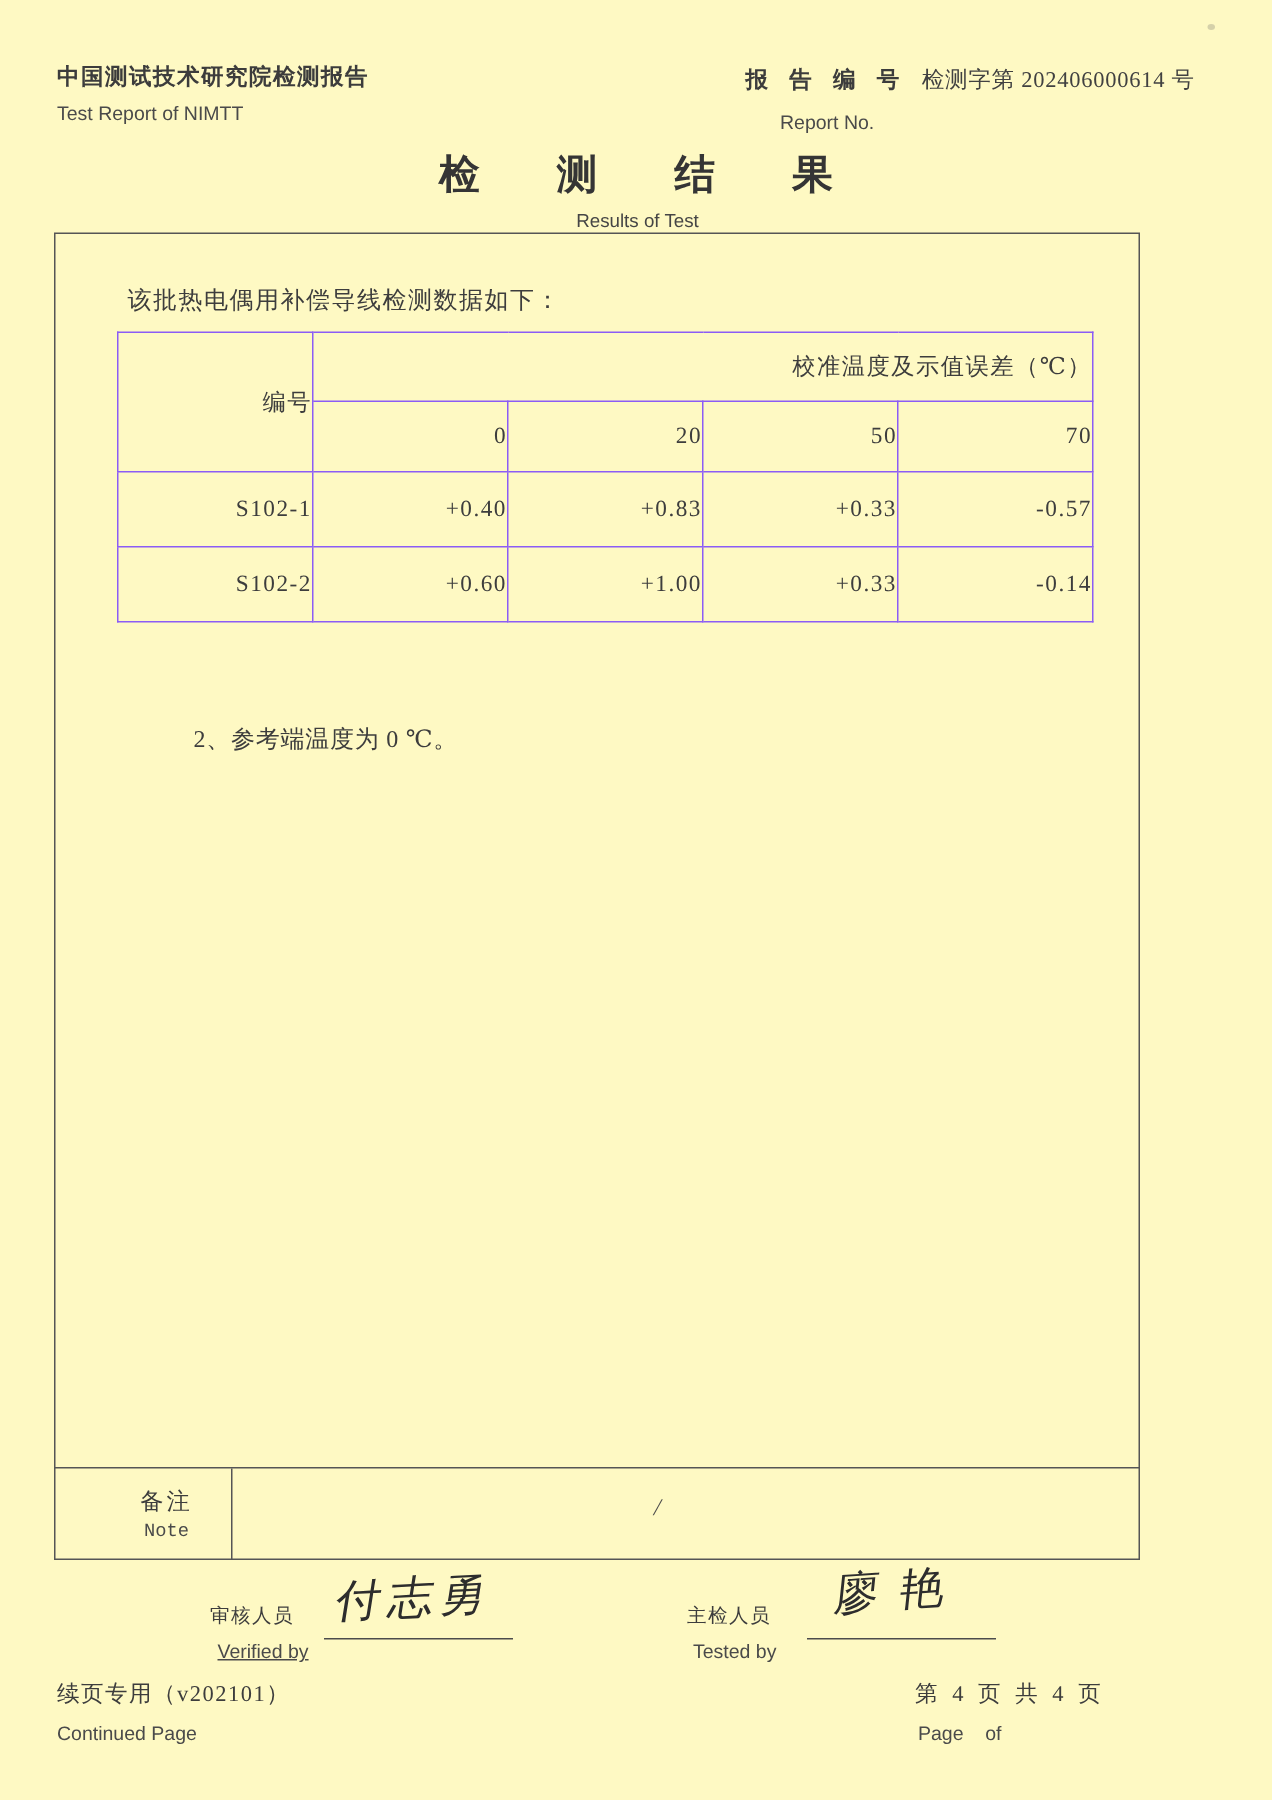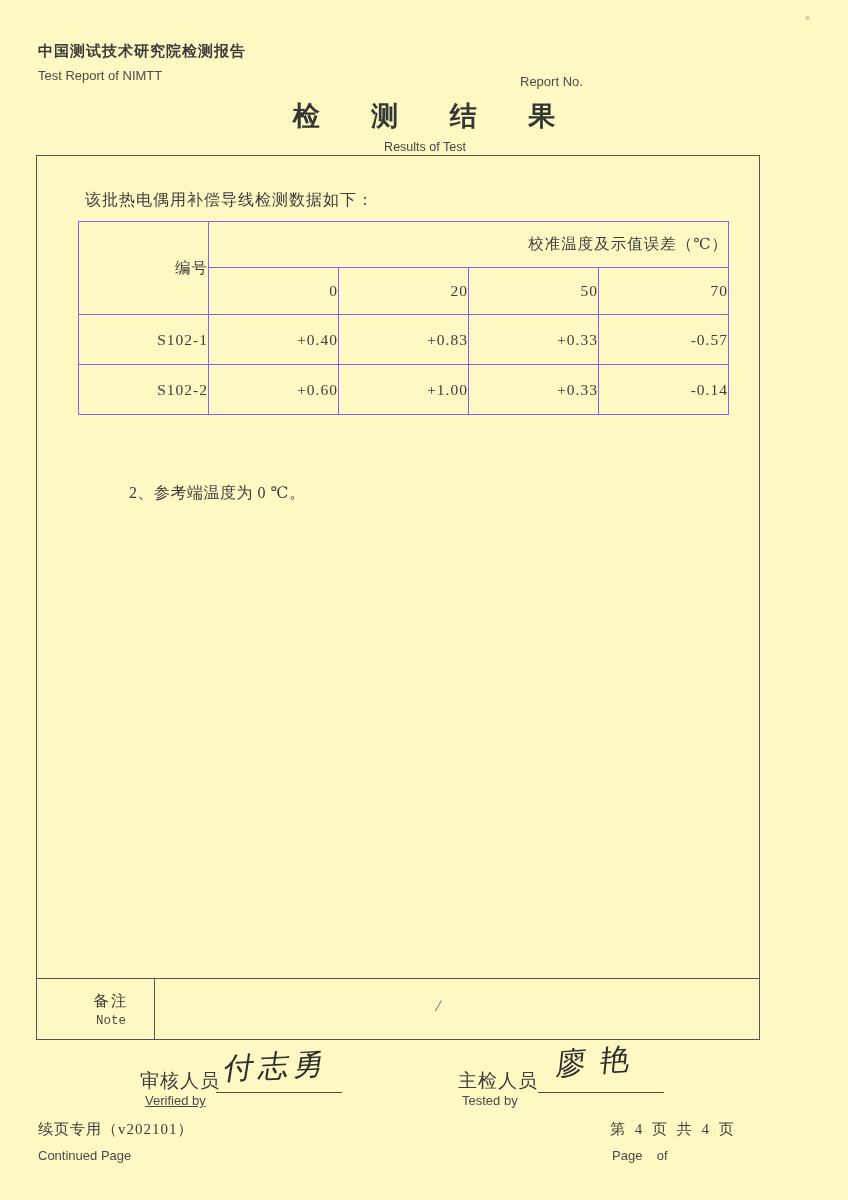--- a/index.html
+++ b/index.html
@@ -53,21 +53,21 @@
 
   
   .remark-row{left:36px;top:978px;width:724px;height:62px;border-top:1px solid #555;box-sizing:border-box;}
   .remark-label-cell{position:absolute;left:0;top:0;width:87px;height:100%;border-right:1px solid #555;
                      box-sizing:border-box;display:flex;flex-direction:column;align-items:center;justify-content:center;margin-left:32px;}
   .remark-cn{font-size:15.5px;letter-spacing:2px;color:#3d3d3d;}
   .remark-en{font-size:12.5px;color:#4a4a4a;font-family:Liberation Mono, monospace;margin-top:2px;}
   .remark-value{position:absolute;left:400px;top:18px;font-size:16px;color:#4a4a4a;transform:skewX(-12deg);}
 
   
-  .sig-label-cn{font-size:19px;letter-spacing:1px;color:#3d3d3d;font-family:Liberation Sans, sans-serif;}
+  .sig-label-cn{font-size:13px;letter-spacing:1px;color:#3d3d3d;font-family:Liberation Sans, sans-serif;}
   .sig-label-en{font-size:13px;color:#4a4a4a;font-family:"Liberation Sans",sans-serif;}
   .verify-cn{left:140px;top:1068px;}
   .verify-en{left:145px;top:1093px;text-decoration:underline;}
   .verify-line{left:216px;top:1060px;width:126px;height:32px;border-bottom:1.2px solid #4c4c4c;}
   .test-cn{left:458px;top:1068px;}
   .test-en{left:462px;top:1093px;}
   .test-line{left:538px;top:1060px;width:126px;height:32px;border-bottom:1.2px solid #4c4c4c;}
   .sig-ink{font-size:30px;color:#2d2d2d;white-space:nowrap;line-height:1;
            font-family:"DejaVu Serif",serif;}
   .verify-ink{left:224px;top:1051px;transform:rotate(-3deg) skewX(-12deg);letter-spacing:5px;}
@@ -83,20 +83,23 @@
   .artifact{left:805px;top:16px;width:5px;height:4px;background:rgba(90,90,90,0.25);border-radius:50%;filter:blur(0.5px);}
 </style>
 </head>
 <body>
 
 <div class="page">
 
   <div class="abs org-cn sans">中国测试技术研究院检测报告</div>
   <div class="abs org-en sans">Test Report of NIMTT</div>
 
+  <div class="abs report-no-row">
+    <span class="report-no-label">报 告 编 号</span><span class="report-no-value">检测字第 202406000614 号</span>
+  </div>
   <div class="abs report-no-en sans">Report No.</div>
 
   <div class="abs title-cn">检 测 结 果</div>
   <div class="abs title-en sans">Results of Test</div>
 
   <div class="abs main-box"></div>
 
   <div class="abs intro">该批热电偶用补偿导线检测数据如下：</div>
 
   <table class="abs results-table">

